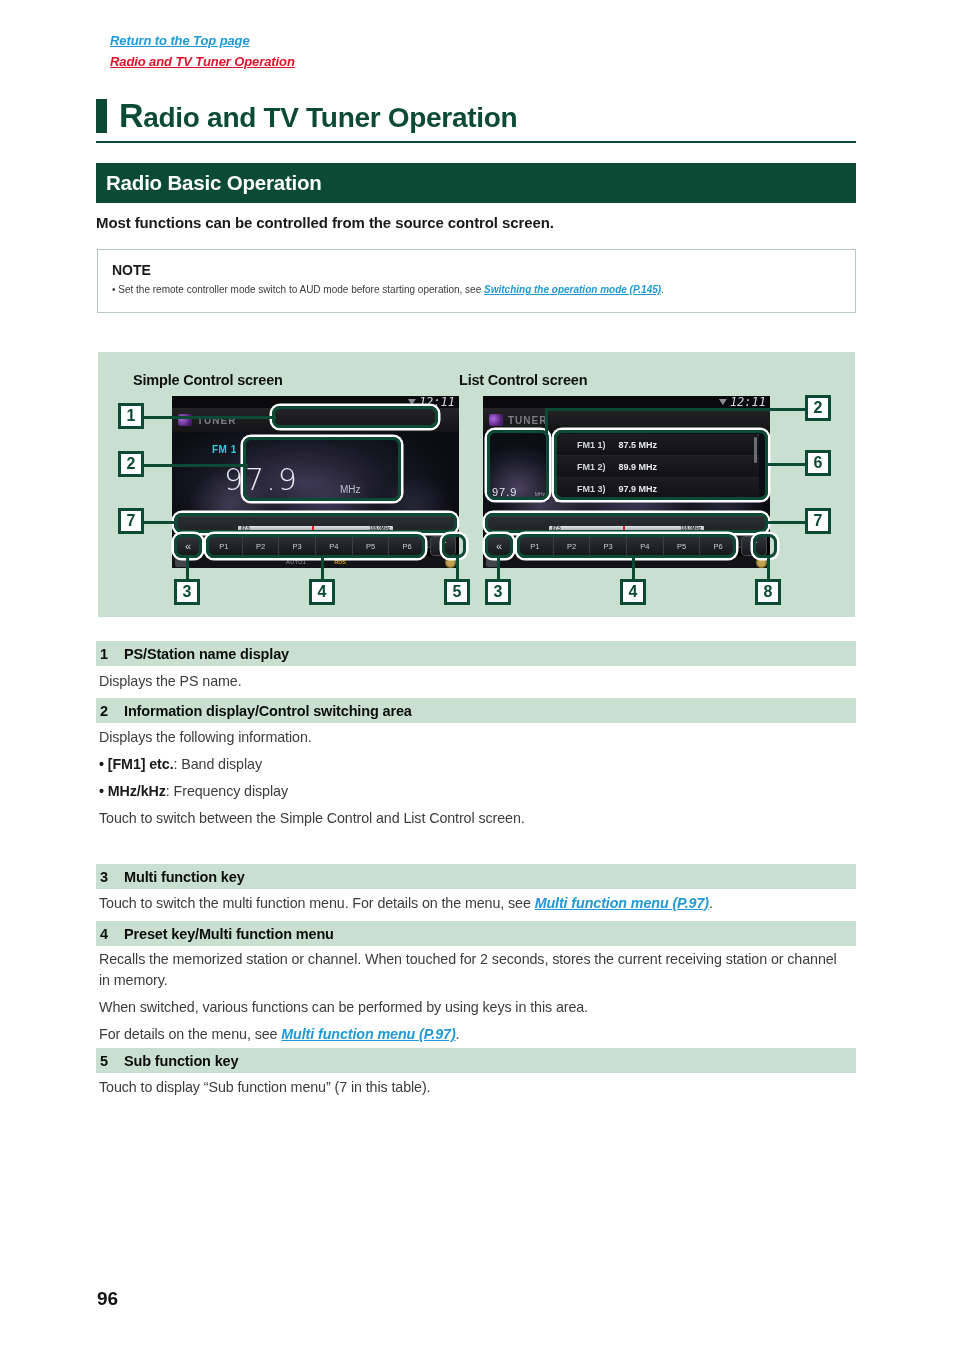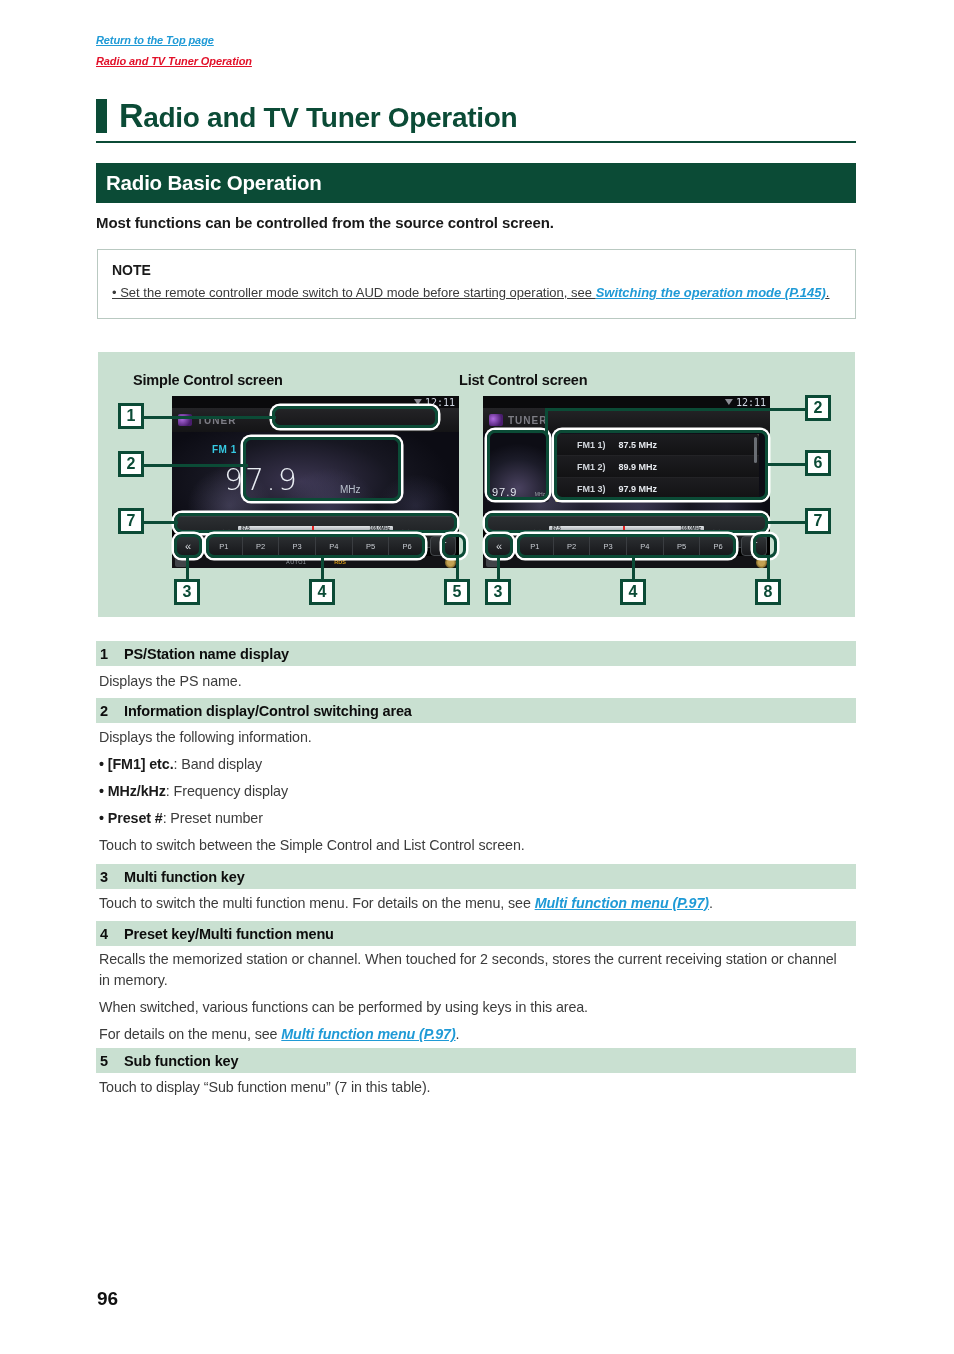--- a/index.html
+++ b/index.html
@@ -10,24 +10,25 @@
     -webkit-font-smoothing: antialiased;
   }
   .page { position: relative; width: 954px; height: 1354px; padding: 0; }
 
   
   .crumbs { position: absolute; left: 96px; top: 30px; }
   .crumb {
     display: block;
     font-style: italic;
     font-weight: bold;
-    font-size: 11px;
+    font-size: 13px;
     letter-spacing: -0.1px;
     text-decoration: underline;
     line-height: 21px;
+    margin-left: 14px;
   }
   .crumb-top { color: #1f9ad6; }
   .crumb-cur { color: #e2112a; }
 
   
   .chapter {
     position: absolute; left: 96px; top: 98px; width: 760px;
     display: flex; align-items: flex-end; gap: 12px;
     border-bottom: 2.2px solid #0b4b36;
     padding-bottom: 6px;
@@ -54,22 +55,22 @@
   }
 
   
   .note {
     position: absolute; left: 97px; top: 249px; width: 759px;
     border: 1px solid #b9c9c1;
     padding: 12px 14px 14px 14px;
   }
   .note .note-title { font-size: 14px; font-weight: bold; color: #1a1a1a; margin-bottom: 3px; }
   .note .note-item {
-    font-size: 13px; color: #3a3a3a; line-height: 23px;
-    text-indent: -9px; padding-left: 9px; text-decoration: underline;
+    font-size: 10px; color: #3a3a3a; line-height: 17px;
+    text-indent: -9px; padding-left: 9px;
   }
   .lnk { color: #1f9ad6; font-style: italic; font-weight: bold; text-decoration: underline; }
 
   
   .figure {
     position: absolute; left: 98px; top: 352px; width: 757px; height: 265px;
     background: #c9e0d1;
   }
   .fig-caption {
     position: absolute; font-size: 14.5px; font-weight: bold; color: #111; letter-spacing: -0.2px;
@@ -86,21 +87,21 @@
   .screen-right { left: 483px; top: 396px; }
 
   .scr-top {
     position: absolute; left: 0; top: 0; width: 100%; height: 12px;
     background: #0a0a0c;
     display: flex; align-items: center; justify-content: flex-end;
     padding-right: 4px; gap: 3px;
   }
   .wifi-ico { width: 8px; height: 6px; background: #8d8d95;
     clip-path: polygon(0 0, 100% 0, 50% 100%); }
-  .clock { font-size: 10px; color: #cfd6e2; font-family: "DejaVu Sans Mono", monospace; }
+  .clock { font-size: 12px; color: #cfd6e2; font-family: "DejaVu Sans Mono", monospace; font-style: italic; }
 
   .scr-head {
     position: absolute; left: 0; top: 12px; width: 100%; height: 24px;
     background: linear-gradient(#242427, #141416);
     display: flex; align-items: center; gap: 5px; padding-left: 6px;
   }
   .src-ico {
     width: 14px; height: 12px; border-radius: 2px;
     background: radial-gradient(circle at 30% 40%, #b06ae0, #4a1d6e 70%);
   }
@@ -436,21 +437,20 @@
   </div>
 
   <div class="sec-head" style="top:698px;">
     <span class="num">2</span>
       <span>Information display/Control switching area</span>
   </div>
   <div class="body-txt" style="top:727px;">
     <div>Displays the following information.</div>
     <div style="margin-top:6px;"><b>• [FM1] etc.</b><span>: Band display</span></div>
     <div style="margin-top:6px;"><b>• MHz/kHz</b><span>: Frequency display</span></div>
-    <div style="margin-top:6px;"><b>• Preset #</b><span>: Preset number</span></div>
     <div style="margin-top:6px;">Touch to switch between the Simple Control and List Control screen.</div>
   </div>
 
   <div class="sec-head" style="top:864px;">
     <span class="num">3</span>
       <span>Multi function key</span>
   </div>
   <div class="body-txt" style="top:893px;">
     <div><span>Touch to switch the multi function menu. For details on the menu, see </span><a class="lnk" href="#">Multi function menu (P.97)</a><span>.</span></div>
   </div>

